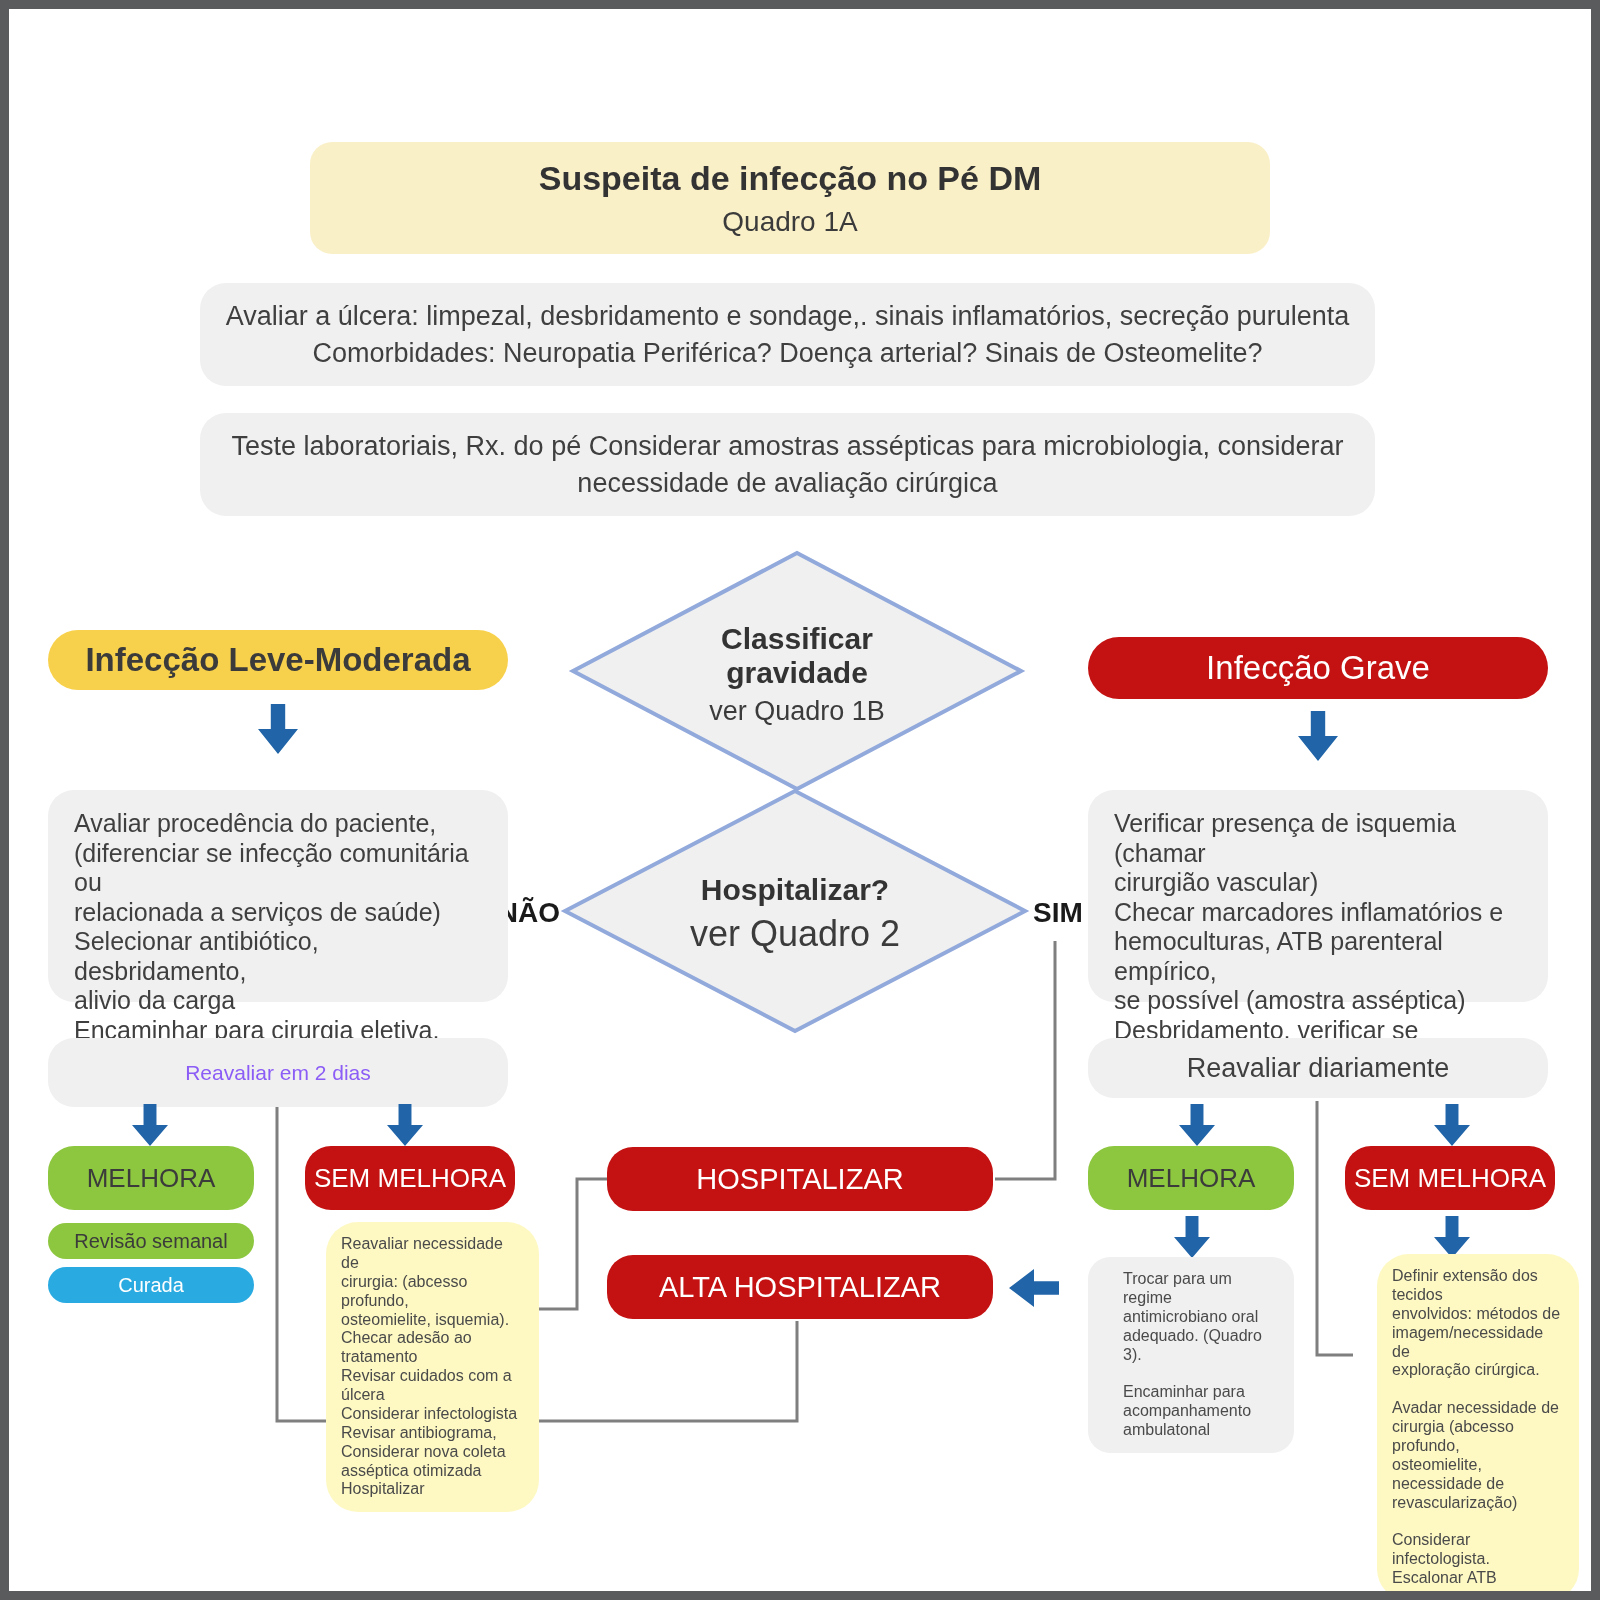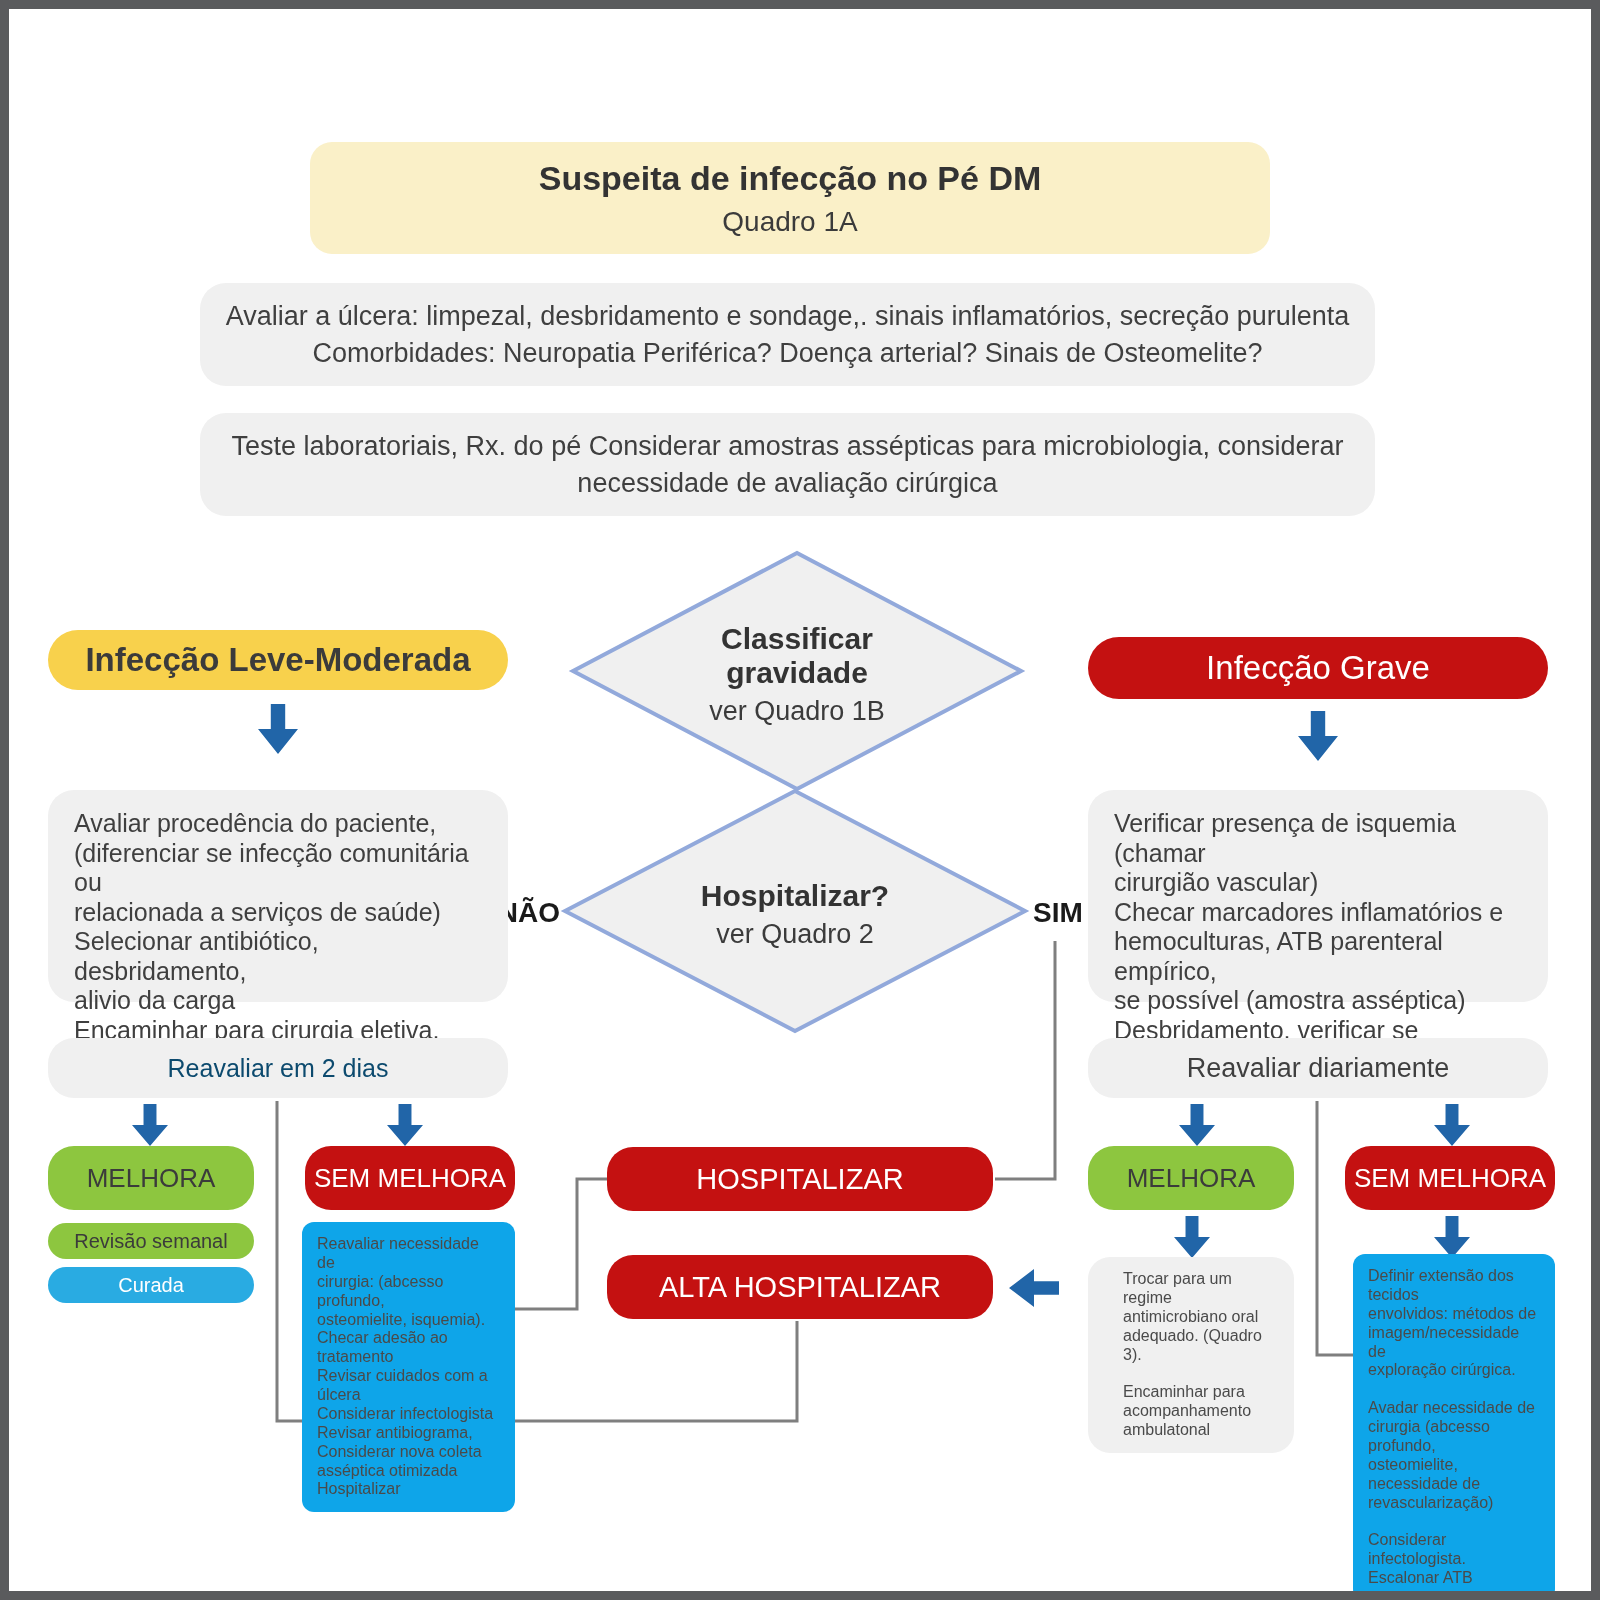--- a/index.html
+++ b/index.html
@@ -11,21 +11,21 @@
   .abs{position:absolute;box-sizing:border-box;}
   .pre{white-space:pre-line;}
   .center{display:flex;align-items:center;justify-content:center;text-align:center;}
   .round{border-radius:26px;}
   .graybox{background:#f0f0f0;}
   .cream{background:#faf0c8;border-radius:22px;}
   .yellowpill{background:#f8d14c;border-radius:31px;}
   .redpill{background:#c41111;color:#ffffff;border-radius:26px;}
   .greenpill{background:#8dc63f;border-radius:26px;color:#3b3b3b;}
   .cyanpill{background:#29abe2;color:#ffffff;border-radius:18px;}
-  .lightyellow{background:#0ea5e9;border-radius:12px;}
+  .lightyellow{background:#fef9c3;border-radius:32px;margin-left:24px;}
   .smalltext{font-size:16px;line-height:1.18;padding:13px 15px;color:#4a4a4a;}
   .bigdetail{font-size:25px;line-height:1.18;padding:19px 26px;color:#3f3f3f;}
   .arrow-down{background:#2165a8;clip-path:polygon(32% 0,68% 0,68% 50%,100% 50%,50% 100%,0 50%,32% 50%);}
   .arrow-left{background:#2165a8;clip-path:polygon(100% 32%,100% 68%,50% 68%,50% 100%,0 50%,50% 0,50% 32%);}
   .boldlabel{font-weight:bold;}
   svg{display:block;}
 </style>
 </head>
 <body>
 
@@ -65,21 +65,21 @@
   <div class="abs center" style="left:638px;top:610px;width:300px;height:110px;">
     <div>
       <div class="boldlabel" style="font-size:30px;color:#333;">Classificar gravidade</div>
       <div style="font-size:27px;margin-top:6px;">ver Quadro 1B</div>
     </div>
   </div>
 
   <div class="abs center" style="left:636px;top:850px;width:300px;height:110px;">
     <div>
       <div class="boldlabel" style="font-size:30px;color:#333;">Hospitalizar?</div>
-      <div style="font-size:27px;margin-top:6px;">ver Quadro 2</div>
+      <div style="font-size:36px;margin-top:6px;">ver Quadro 2</div>
     </div>
   </div>
   <div class="abs boldlabel" style="left:486px;top:888px;width:65px;text-align:right;font-size:28px;color:#1a1a1a;">NÃO</div>
   <div class="abs boldlabel" style="left:1024px;top:888px;width:70px;font-size:28px;color:#1a1a1a;">SIM</div>
 
   <div class="abs redpill center boldlabel" style="left:1079px;top:628px;width:460px;height:62px;font-size:33px;border-radius:31px;font-weight:normal;">
     <span>Infecção Grave</span>
   </div>
   <div class="abs yellowpill center boldlabel" style="left:39px;top:621px;width:460px;height:60px;font-size:33px;color:#3b3b3b;">
     <span>Infecção Leve-Moderada</span>
@@ -101,21 +101,21 @@
   <div class="abs graybox round" style="left:1079px;top:781px;width:460px;height:212px;">
     <div class="pre bigdetail">Verificar presença de isquemia (chamar
 cirurgião vascular)
 Checar marcadores inflamatórios e
 hemoculturas, ATB parenteral empírico,
 se possível (amostra asséptica)
 Desbridamento, verificar se presença
 de osteomielite.</div>
   </div>
 
-  <div class="abs graybox center round" style="left:39px;top:1029px;width:460px;height:60px;font-size:25px;color:#0c4a6e;">
+  <div class="abs graybox center round" style="left:39px;top:1029px;width:460px;height:69px;font-size:21px;color:#8b5cf6;">
     <span>Reavaliar em 2 dias</span>
   </div>
   <div class="abs graybox center round" style="left:1079px;top:1029px;width:460px;height:60px;font-size:27px;color:#3f3f3f;">
     <span>Reavaliar diariamente</span>
   </div>
 
   <div class="abs arrow-down" style="left:123px;top:1095px;width:36px;height:42px;"></div>
   <div class="abs arrow-down" style="left:378px;top:1095px;width:36px;height:42px;"></div>
   <div class="abs arrow-down" style="left:1170px;top:1095px;width:36px;height:42px;"></div>
   <div class="abs arrow-down" style="left:1425px;top:1095px;width:36px;height:42px;"></div>

